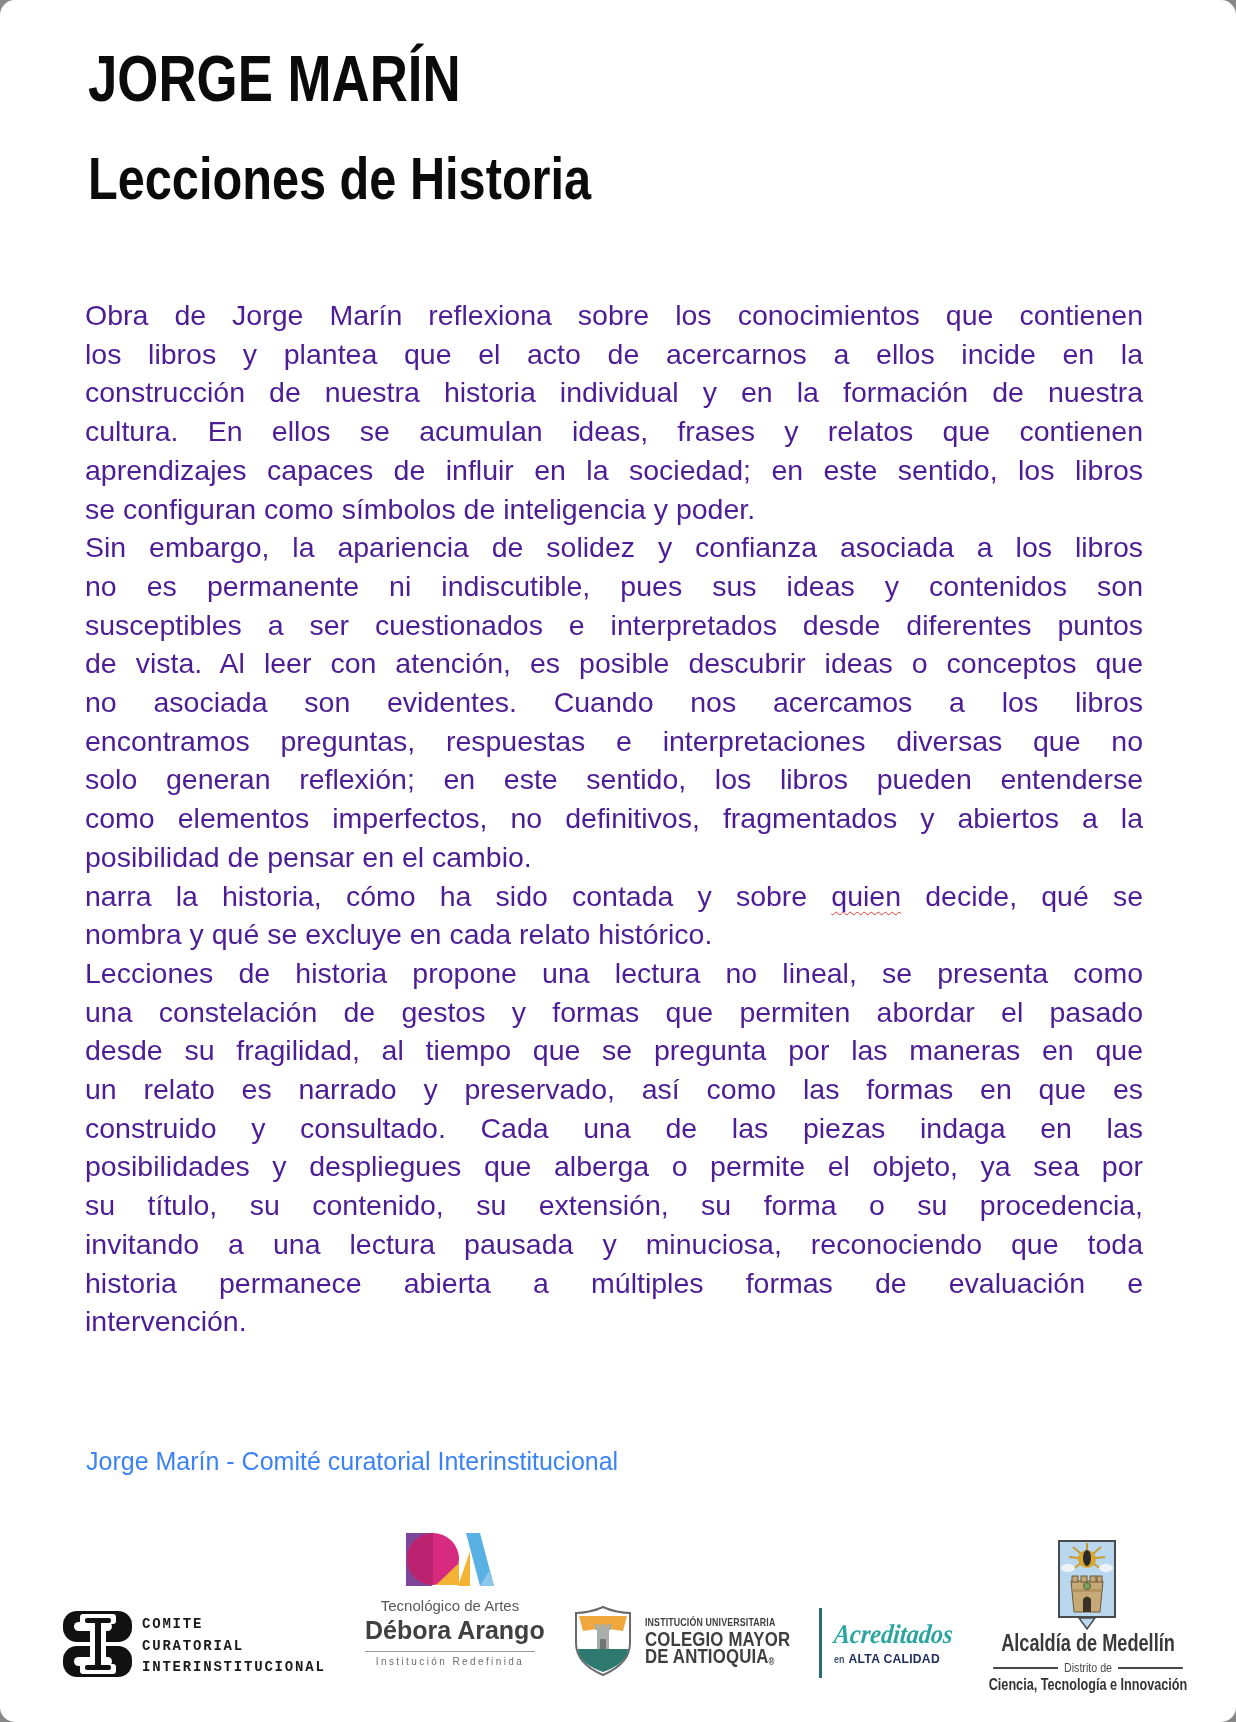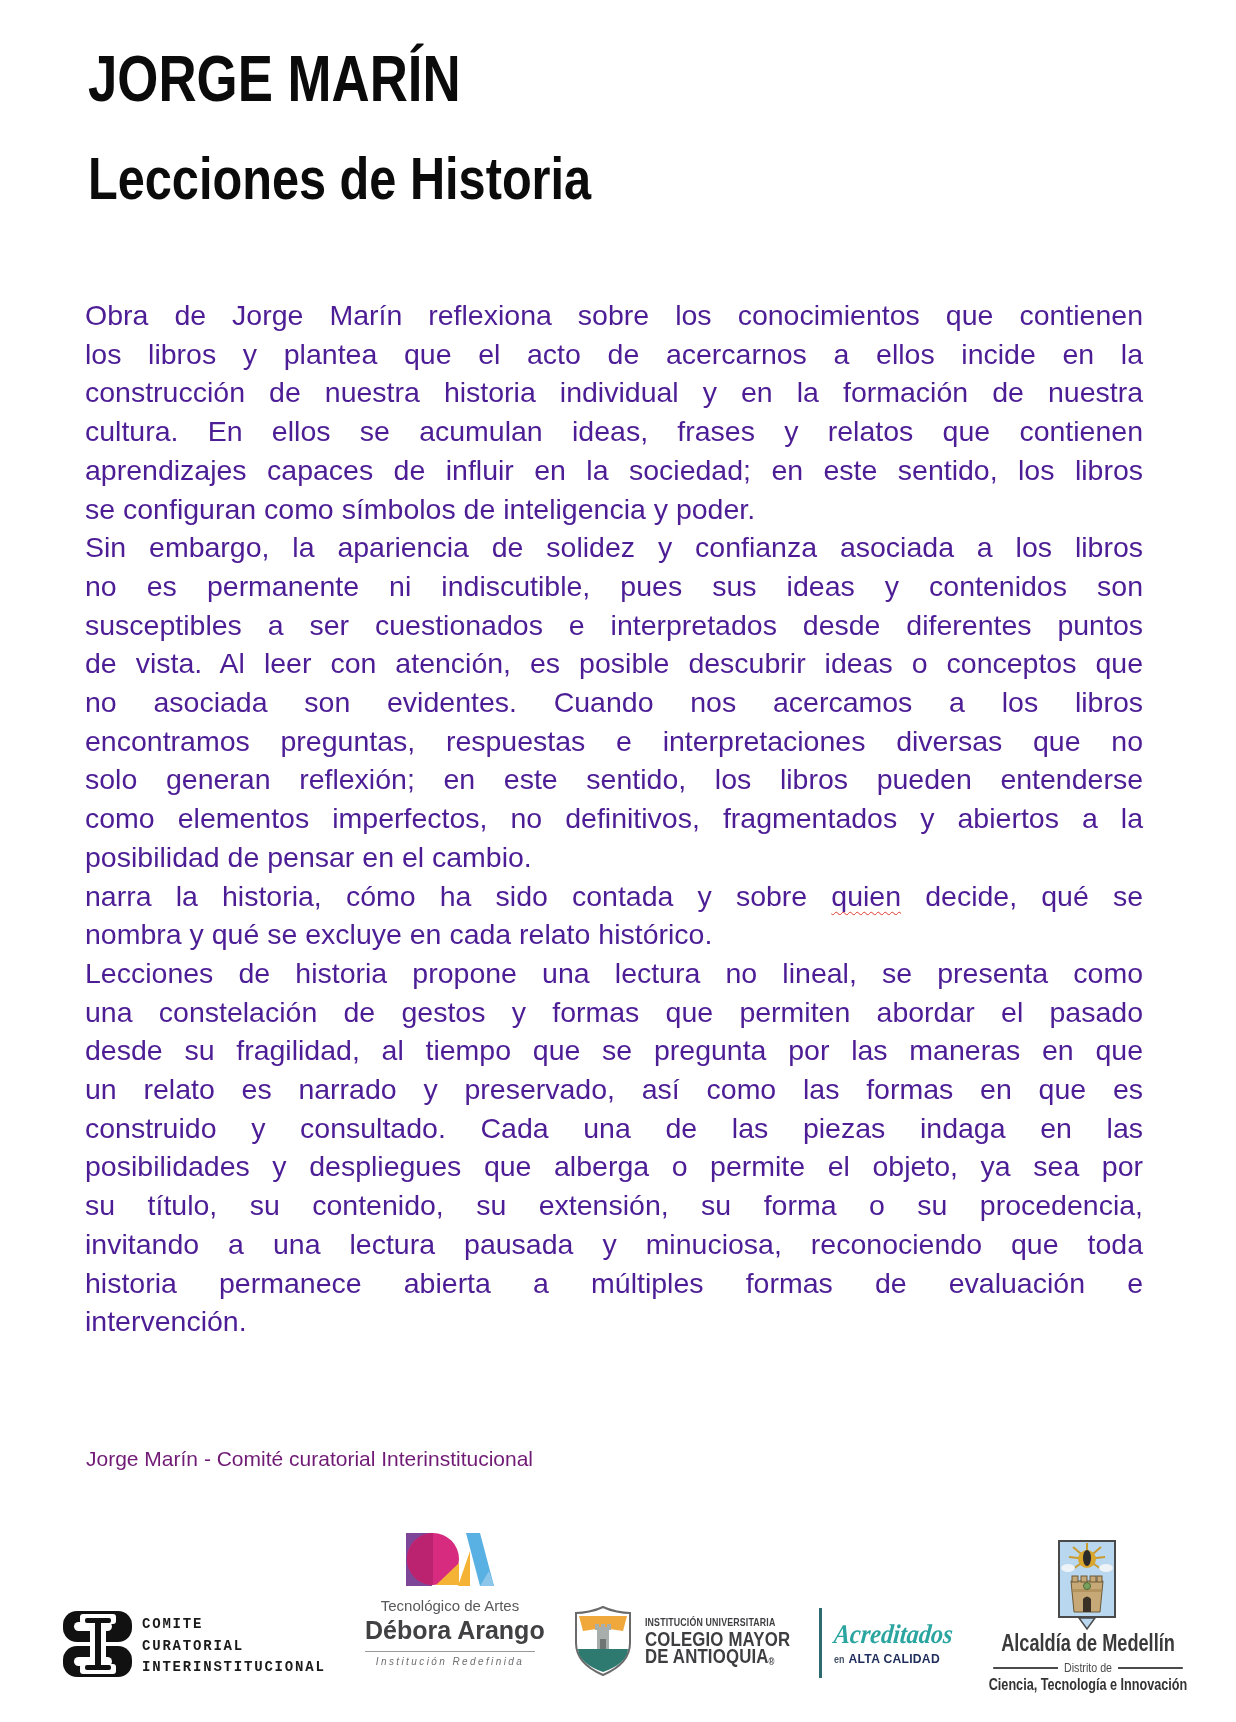--- a/index.html
+++ b/index.html
@@ -4,20 +4,21 @@
 <style>
   html,body{margin:0;padding:0;background:#888;}
   .page{
     position:relative;
     width:1236px;height:1722px;
     background:#ffffff;
     margin:0 auto;
     font-family:"Liberation Sans", sans-serif;
     color:#141414;
     overflow:hidden;
+    border-radius:15px;
   }
   
   .doc-title{
     position:absolute;left:88px;top:47px;
     font-size:64px;font-weight:bold;line-height:1;
     letter-spacing:0px;color:#0b0b0b;
     transform:scaleX(0.825);transform-origin:0 0;
     white-space:nowrap;margin:0;
   }
   .doc-subtitle{
@@ -41,34 +42,34 @@
   .misspell{
     text-decoration-line:underline;
     text-decoration-style:wavy;
     text-decoration-color:#e0392e;
     text-decoration-thickness:1px;
     text-underline-offset:5px;
     text-decoration-skip-ink:none;
   }
   .credit{
     position:absolute;left:86px;top:1447px;
-    font-size:21px;color:#701a75;white-space:nowrap;
+    font-size:25px;color:#3b82f6;white-space:nowrap;
   }
   
   .logo-cci{position:absolute;left:63px;top:1611px;display:flex;}
   .cci-text{
     margin-left:10px;padding-top:3px;
     font-size:14px;font-weight:bold;letter-spacing:1.8px;
     line-height:21.5px;color:#1a1a1a;white-space:nowrap;font-family:Liberation Mono, monospace;
   }
   .logo-da{position:absolute;left:365px;top:1533px;width:170px;text-align:center;}
   .da-line1{font-size:15px;color:#58595b;margin-top:7px;white-space:nowrap;}
   .da-line2{font-size:25px;font-weight:bold;color:#414042;margin-top:2px;white-space:nowrap;}
   .da-rule{border:none;border-top:1.5px solid #9a9a9a;margin:6px 0 4px 0;width:100%;}
-  .da-line3{font-size:10px;letter-spacing:2.4px;color:#6d6e71;white-space:nowrap;font-style:italic;}
+  .da-line3{font-size:10px;letter-spacing:2.4px;color:#6d6e71;white-space:nowrap;}
   .logo-colegio{position:absolute;left:573px;top:1606px;display:flex;align-items:center;}
   .colegio-text{
     margin-left:12px;color:#3e3d40;white-space:nowrap;
     transform:scaleX(0.8);transform-origin:0 50%;
   }
   .colegio-small{font-size:11px;font-weight:bold;letter-spacing:0.2px;margin-bottom:2px;}
   .colegio-big{font-size:21px;font-weight:bold;line-height:17.5px;letter-spacing:0.2px;}
   .colegio-reg{font-size:10px;vertical-align:-2px;}
   .colegio-divider{width:3px;height:70px;background:#2c6b70;margin-left:-8px;margin-right:12px;}
   .acreditados{white-space:nowrap;transform:scaleX(0.9);transform-origin:0 50%;}

